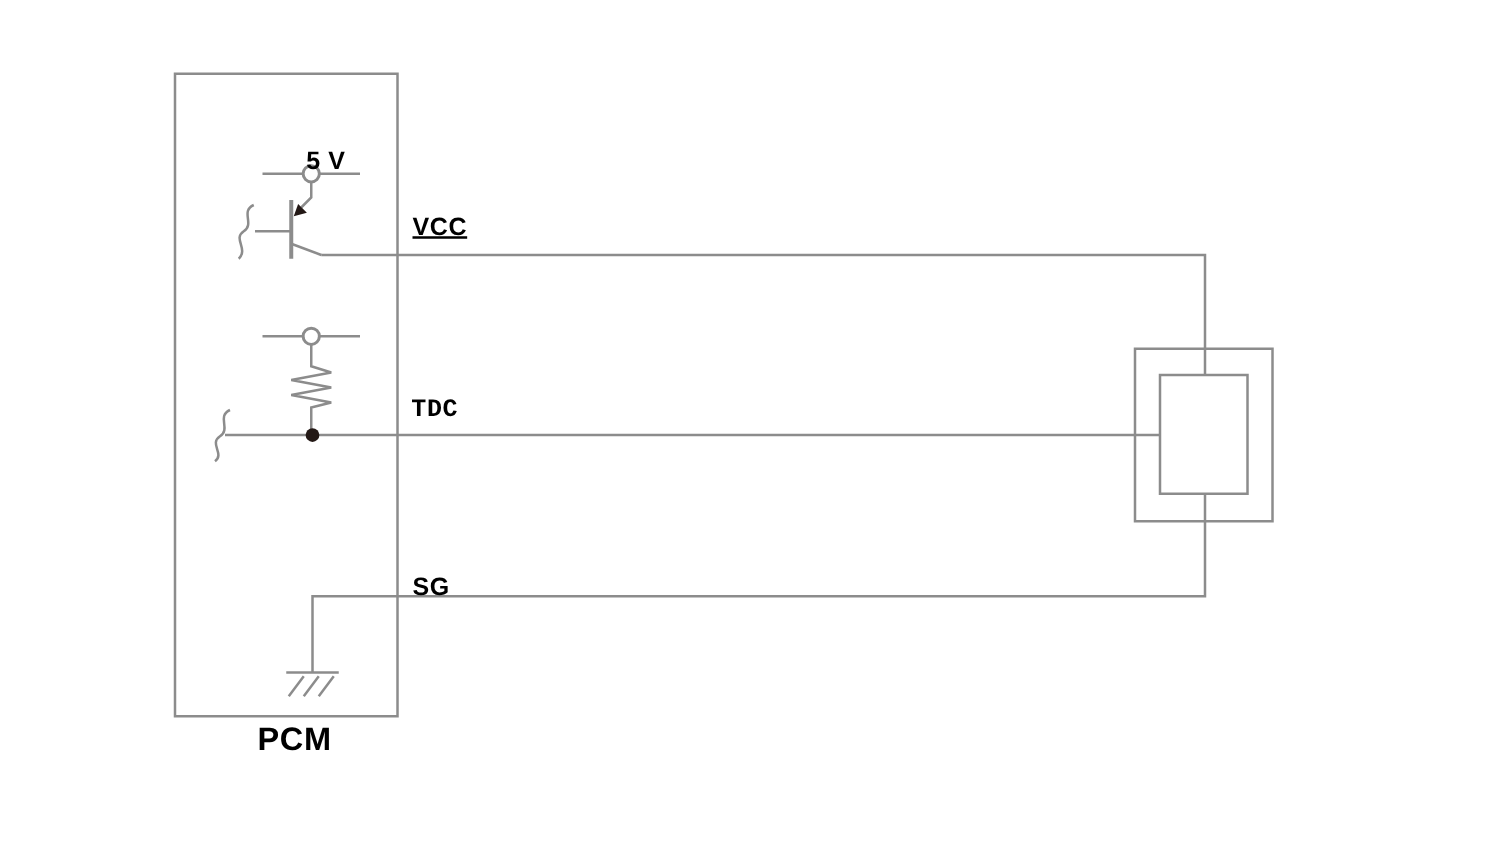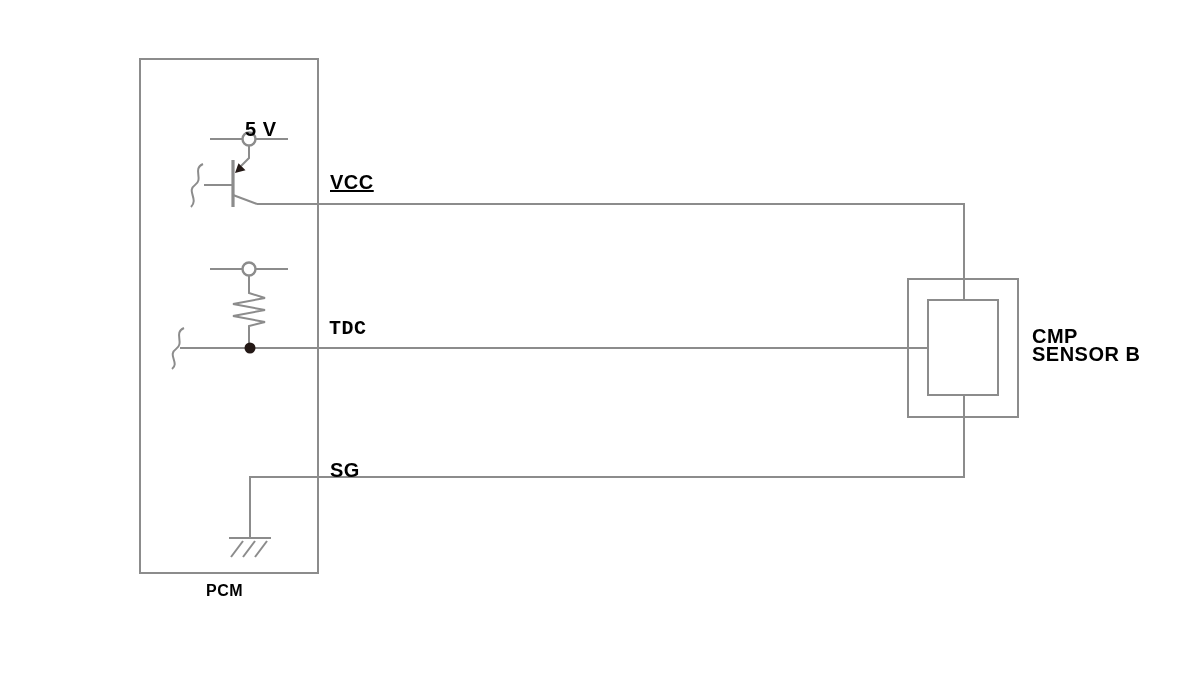--- a/index.html
+++ b/index.html
@@ -43,21 +43,21 @@
   .label{
     position:absolute;
     color:var(--text);
     font-weight:700;
     font-size:20px;
     line-height:20px;
     white-space:nowrap;
     letter-spacing:0.5px;
   }
   .label-pcm{
-    font-size:16px;
+    font-size:26px;
     line-height:22px;
   }
   .label-sensor{
     line-height:18px;
   }
 </style>
 </head>
 <body>
 
 <div class="canvas">
@@ -111,18 +111,14 @@
   <div class="label" style="left:233px; top:119px;margin-left:12px;">5 V</div>
 
   <div class="label" style="left:330px; top:172px;text-decoration:underline;">VCC</div>
 
   <div class="label" style="left:329px; top:319px;font-family:Liberation Mono, monospace;">TDC</div>
 
   <div class="label" style="left:330px; top:460px;">SG</div>
 
   <div class="label label-pcm" style="left:206px; top:580px;">PCM</div>
 
-  <div class="label label-sensor" style="left:1032px; top:327px;">
-    <div>CMP</div>
-    <div>SENSOR B</div>
-  </div>
 
 </div>
 
 </body></html>

